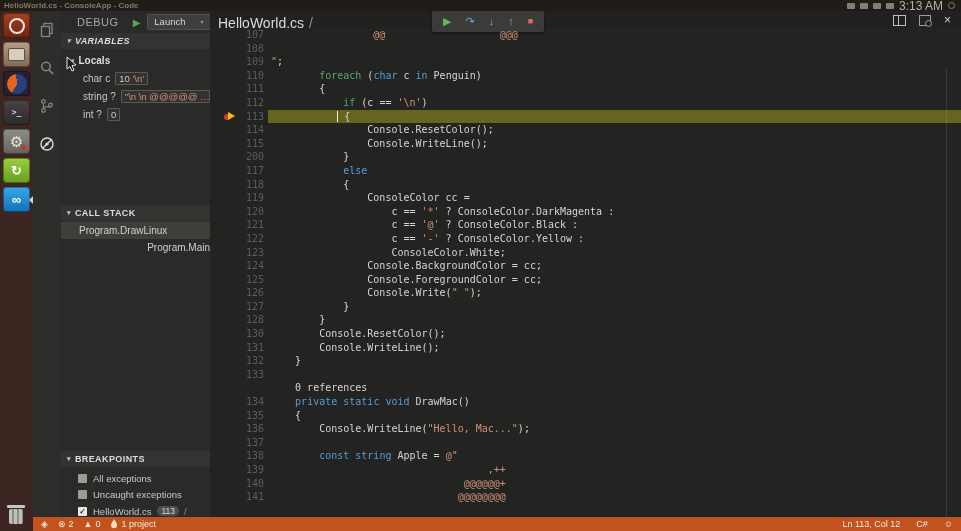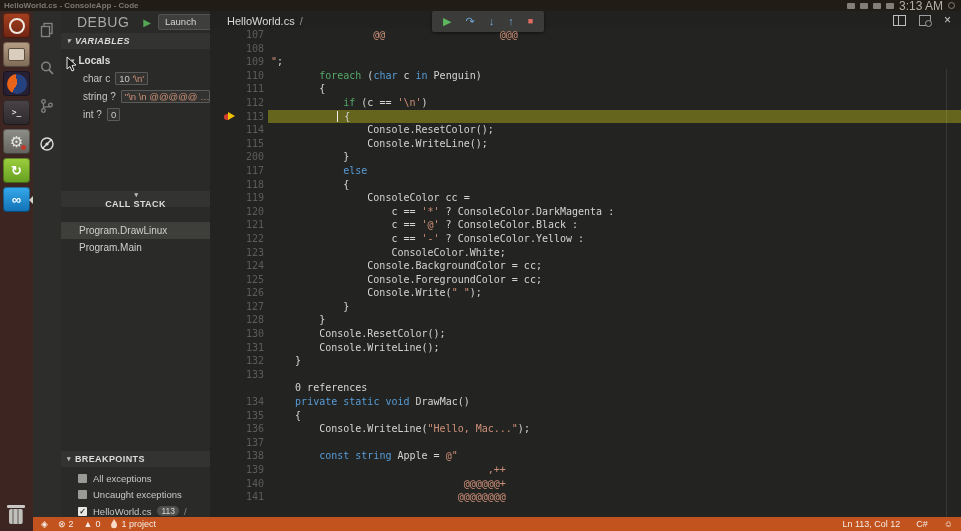--- a/index.html
+++ b/index.html
@@ -40,21 +40,21 @@
   .trash .body{width:14px;height:15px;margin:1px auto 0;border-radius:2px;
       background:repeating-linear-gradient(90deg,#c2c0bb 0 3px,#8e8c87 3px 5px);}
   
   .vscode{position:absolute;left:33px;top:11px;width:928px;height:520px;background:#232322;}
   .activitybar{position:absolute;left:0;top:0;width:28px;height:506px;background:#2d2d2b;}
   .ab-item{width:28px;height:38px;display:flex;align-items:center;justify-content:center;opacity:.75;}
   .ab-item.active{opacity:1;}
   
   .sidebar{position:absolute;left:28px;top:0;width:149px;height:506px;background:#2a2a28;color:#c8c8c8;}
   .debug-hd{position:absolute;left:0;top:0;width:149px;height:22px;display:flex;align-items:center;}
-  .debug-hd .lbl{margin-left:16px;font-size:14px;color:#a8a8a8;letter-spacing:.5px;}
+  .debug-hd .lbl{margin-left:16px;font-size:11px;color:#a8a8a8;letter-spacing:.5px;}
   .debug-hd .play{margin-left:14px;color:#54a854;font-size:10px;}
   .launch-box{margin-left:7px;background:#3e3e3c;border:1px solid #525250;border-radius:2px;
       font-size:9.5px;color:#d6d6d6;padding:1px 6px 2px;display:flex;align-items:center;gap:15px;}
   .launch-box .dd{font-size:6px;color:#999;}
   .debug-hd .gear{margin-left:8px;color:#c4c4c4;font-size:12px;}
   .sec-hd{position:absolute;left:0;width:149px;height:16px;background:#333331;display:flex;align-items:center;
       font-size:9px;font-weight:bold;color:#dcdcdc;letter-spacing:.4px;}
   .sec-hd .tri{font-size:7px;margin:0 4px 0 6px;color:#bdbdbd;}
   .tree-row{position:absolute;left:0;width:149px;height:17px;display:flex;align-items:center;font-size:10px;}
   .tree-row .tri{font-size:7px;margin:0 4px 0 10px;color:#bdbdbd;}
@@ -69,21 +69,21 @@
   .frame-row.selected{background:#3e3e3b;}
   .bp-row{position:absolute;left:0;width:149px;height:16px;display:flex;align-items:center;font-size:9.5px;color:#c9c9c9;}
   .cb{width:9px;height:9px;margin:0 6px 0 17px;background:#9a9a97;border-radius:1px;flex:none;
       display:flex;align-items:center;justify-content:center;font-size:8px;color:#222;}
   .cb.checked{background:#e9e9e6;font-weight:bold;}
   .bp-badge{margin-left:6px;background:#4f4f4d;border-radius:6px;padding:0 4px;font-size:8.5px;color:#d8d8d8;}
   .bp-path{margin-left:5px;color:#8a8a88;}
   
   .editor{position:absolute;left:177px;top:0;width:751px;height:506px;background:#232322;overflow:hidden;}
   .tabbar{position:absolute;left:0;top:0;width:751px;height:17px;background:#212120;}
-  .tab-label{position:absolute;left:17px;top:4px;font-size:11px;color:#dadada;}
+  .tab-label{position:absolute;left:8px;top:4px;font-size:14px;color:#dadada;}
   .tab-suffix{color:#8f8f8f;margin-left:5px;}
   .editor-actions{position:absolute;right:10px;top:3px;display:flex;align-items:center;gap:13px;}
   .ia-split{width:11px;height:9px;border:1px solid #bdbdbd;position:relative;}
   .ia-split:after{content:"";position:absolute;left:4.5px;top:0;width:1px;height:9px;background:#bdbdbd;}
   .ia-preview{width:10px;height:9px;border:1px solid #9d9d9d;position:relative;}
   .ia-preview:after{content:"";position:absolute;right:-2px;bottom:-2px;width:5px;height:5px;
       border:1px solid #9d9d9d;border-radius:50%;background:#212120;}
   .ia-close{color:#cfcfcf;font-size:12px;line-height:1;}
   .debug-toolbar{position:absolute;left:222px;top:0;height:21px;background:#3b3b3a;border-radius:2px;
       box-shadow:0 1px 3px rgba(0,0,0,.5);display:flex;align-items:center;padding:0 11px;gap:14px;}
@@ -218,29 +218,29 @@
         <div class="var-row" style="top: 76px;">
           <span class="var-name">string ?</span>
           <span class="var-box"><span class="tok-s">"\n \n @@@@@ …"</span></span>
         </div>
         <div class="var-row" style="top: 94px;">
           <span class="var-name">int ?</span>
           <span class="var-box"><span>0</span></span>
         </div>
       </div>
 
-    <div class="sec-hd" style="top:180px;flex-direction:column;">
+    <div class="sec-hd" style="top:194px;">
       <span class="tri">▾</span>
       <span>CALL STACK</span>
     </div>
     <div id="frame-rows">
         <div class="frame-row selected" style="top: 211px;">
           <span>Program.DrawLinux</span>
         </div>
-        <div class="frame-row" style="top: 228px;">
+        <div class="frame-row" style="top: 228px; justify-content: flex-end;">
           <span>Program.Main</span>
         </div>
       </div>
 
     <div class="sec-hd" style="top:440px;">
       <span class="tri">▾</span>
       <span>BREAKPOINTS</span>
     </div>
     <div id="bp-rows">
         <div class="bp-row" style="top: 459px;">

